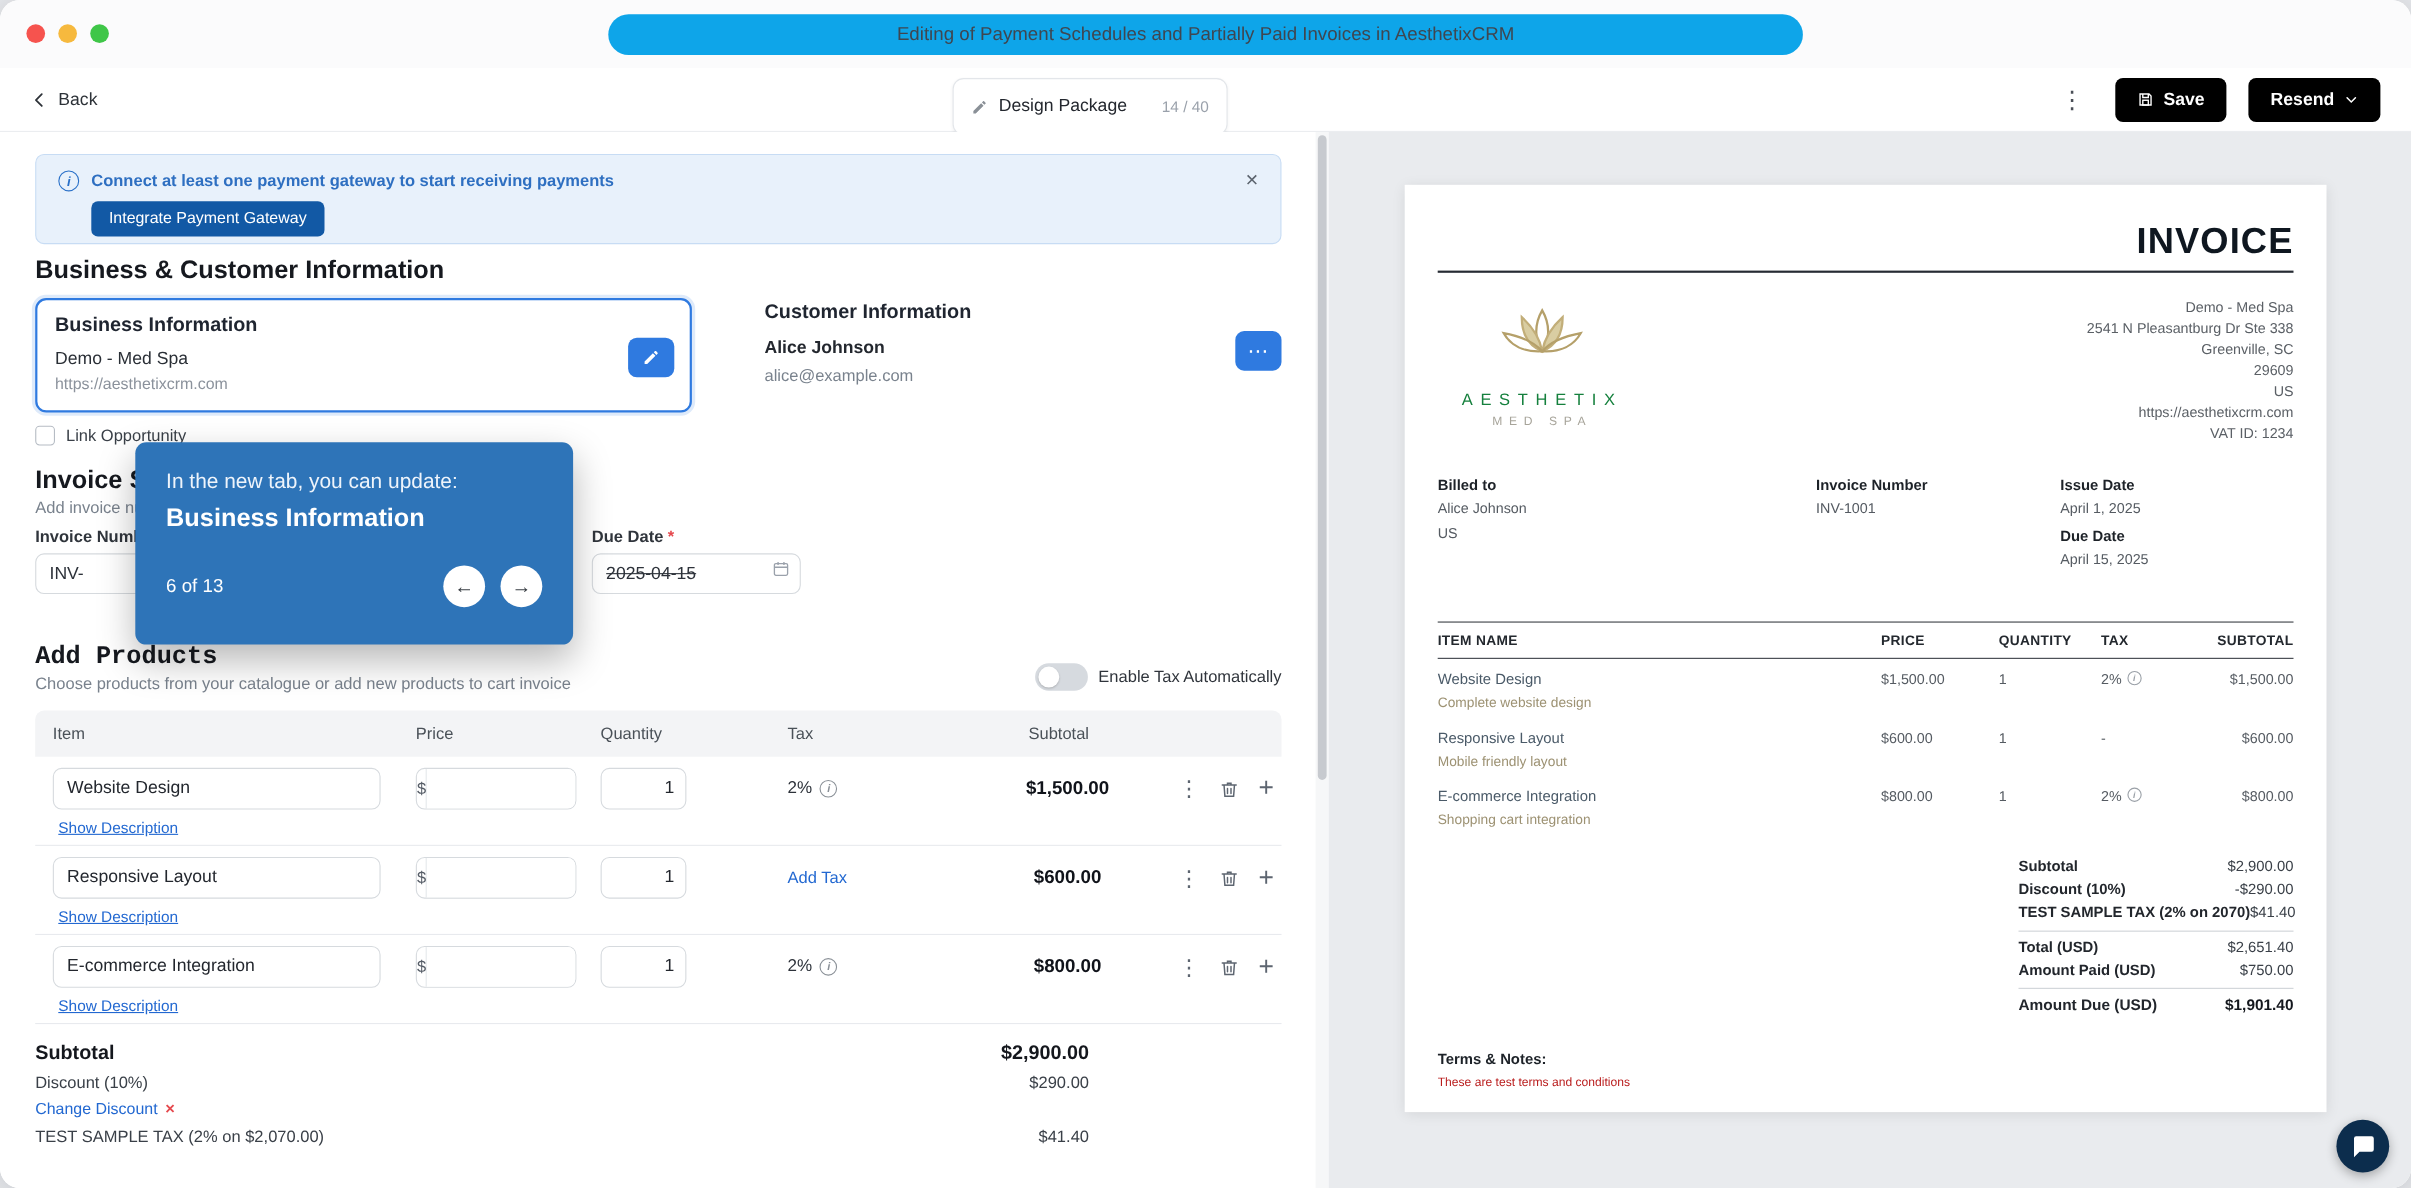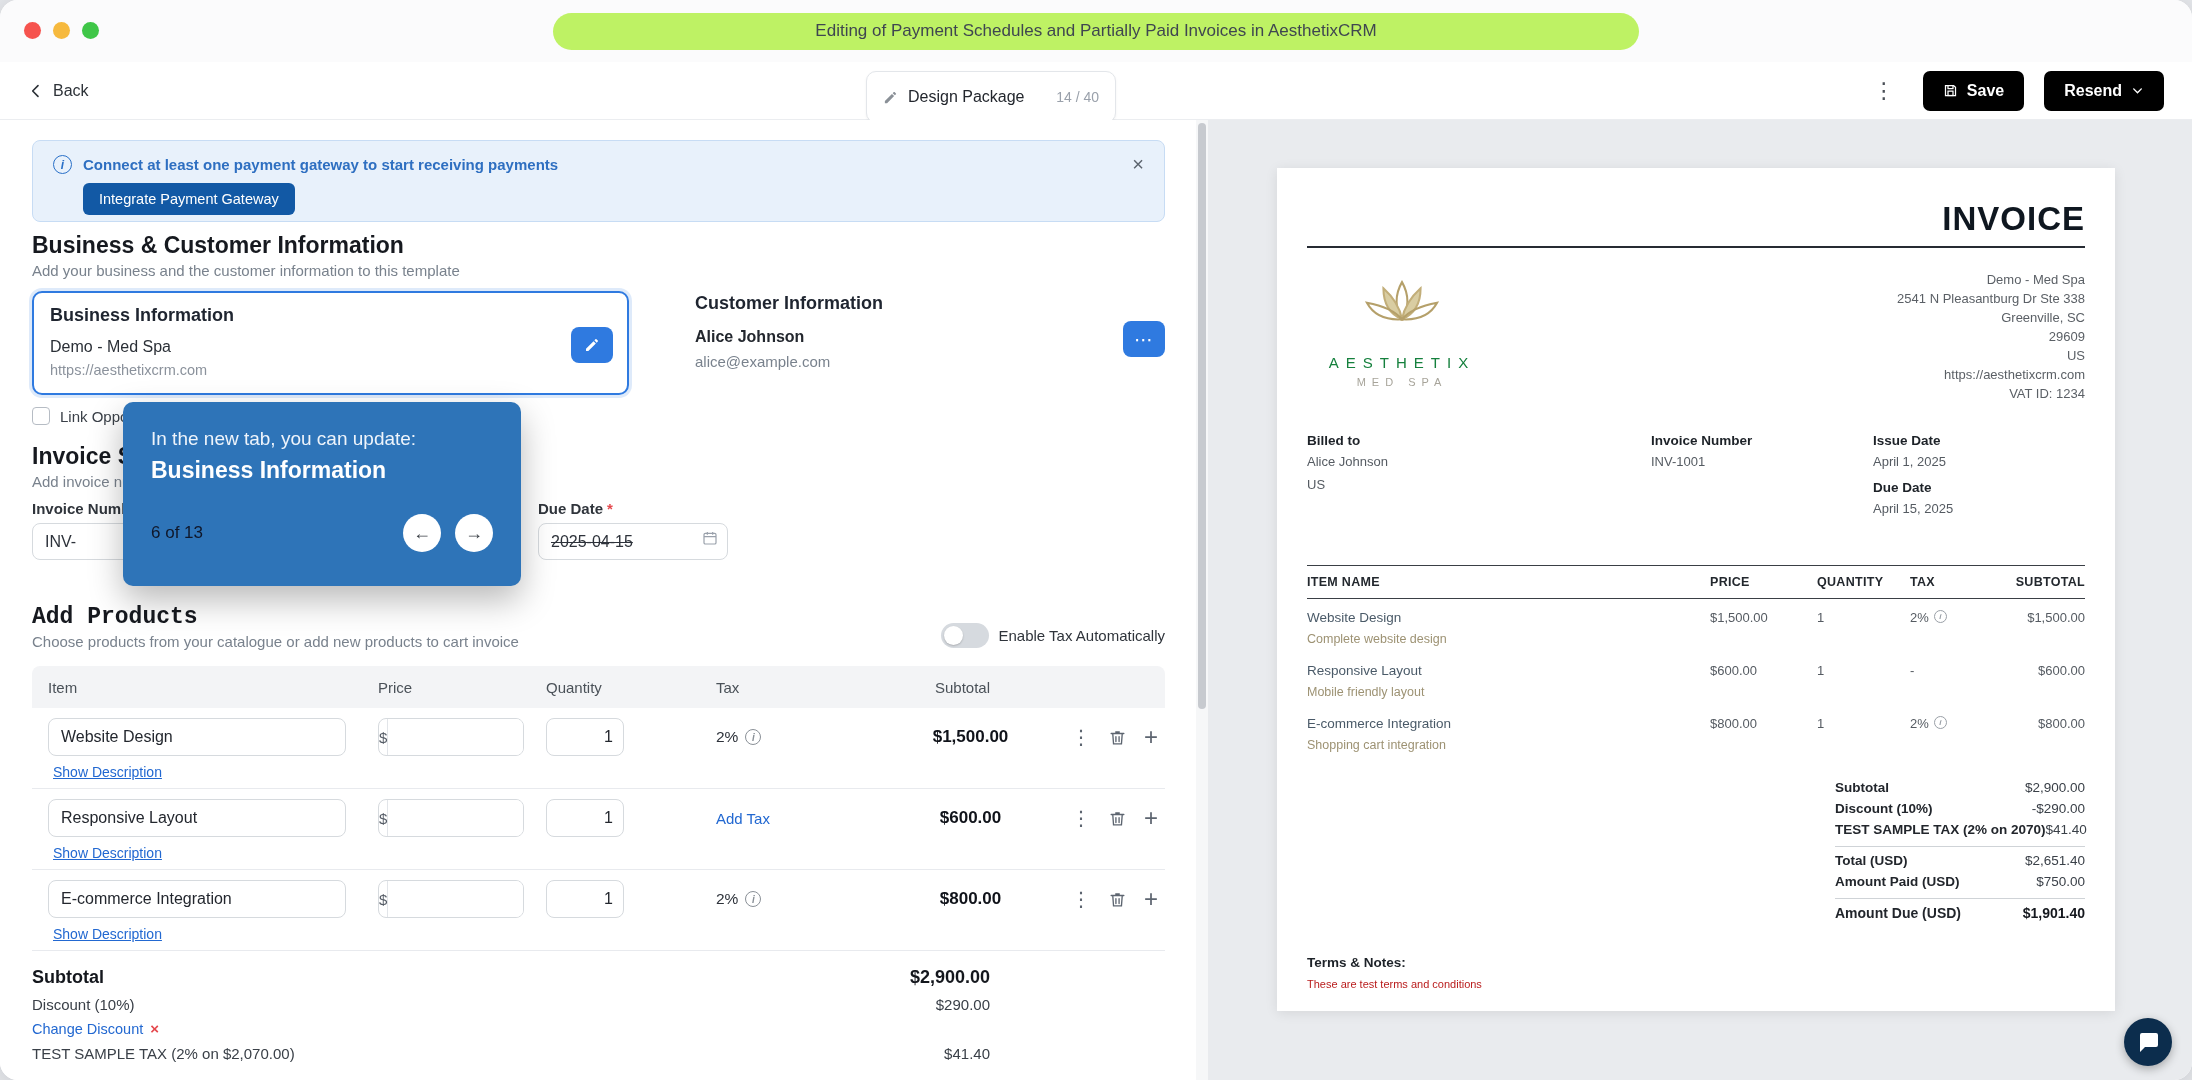--- a/index.html
+++ b/index.html
@@ -4,21 +4,21 @@
 <style>
   * { box-sizing: border-box; margin: 0; padding: 0; }
   html,body { background:#e6e8ec; font-family:"Liberation Sans","DejaVu Sans",sans-serif; }
   .window { position:relative; width:2192px; height:1080px; background:#fff; border-radius:18px; overflow:hidden; box-shadow:0 4px 30px rgba(0,0,0,.15); }
 
   
   .titlebar { height:62px; background:#fbfbfc; display:flex; align-items:center; position:relative; }
   .lights { position:absolute; left:24px; top:22px; display:flex; gap:12px; }
   .light { width:17px; height:17px; border-radius:50%; }
   .light.red{background:#f6534e;} .light.yellow{background:#f6b93e;} .light.green{background:#3fc648;}
-  .title-pill { margin:0 auto; width:1086px; height:37px; background:#bef264; border-radius:19px; display:flex; align-items:center; justify-content:center; font-size:17px; color:#3f4650; }
+  .title-pill { margin:0 auto; width:1086px; height:37px; background:#0ea5e9; border-radius:19px; display:flex; align-items:center; justify-content:center; font-size:17px; color:#3f4650; }
 
   
   .toolbar { height:58px; background:#fff; border-bottom:1px solid #ebedf0; display:flex; align-items:center; padding:0 28px; position:relative; }
   .back { display:flex; align-items:center; gap:9px; font-size:16px; color:#2d3238; cursor:pointer; }
   .doc-pill { position:absolute; left:866px; top:9px; width:250px; height:52px; border:1px solid #e3e6ea; border-radius:10px; background:#fff; box-shadow:0 1px 3px rgba(0,0,0,.05); display:flex; align-items:center; gap:10px; padding:0 16px; }
   .doc-name { font-size:16px; color:#23272e; }
   .doc-progress { font-size:14px; color:#9aa1ab; margin-left:auto; }
   .toolbar-right { margin-left:auto; display:flex; align-items:center; gap:20px; }
   .kebab-btn { font-size:22px; color:#4a4f57; padding:0 8px; cursor:pointer; }
   .btn { display:inline-flex; align-items:center; gap:9px; background:#000000; color:#fff; font-size:16px; font-weight:700; border:none; border-radius:7px; height:40px; padding:0 20px; cursor:pointer; font-family:inherit; }
@@ -102,21 +102,21 @@
   .sum-row .val { font-size:15px; color:#3a4048; }
   .sum-link-row { display:flex; align-items:center; gap:7px; margin-top:7px; }
   .change-disc { font-size:14.5px; color:#2268d1; cursor:pointer; }
   .red-x { color:#e5484d; font-size:15px; font-weight:700; cursor:pointer; }
 
   
   .tour { position:absolute; left:123px; top:402px; width:398px; height:184px; background:#2e74b8; border-radius:10px; box-shadow:0 14px 34px rgba(0,0,0,.28); padding:26px 28px 0; z-index:40; color:#fff; }
   .tour-line1 { font-size:19px; color:#eef4fb; }
   .tour-line2 { font-size:23px; font-weight:700; margin-top:7px; }
   .tour-bottom { display:flex; align-items:center; margin-top:30px; }
-  .tour-progress { font-size:17px; color:#0f172a; }
+  .tour-progress { font-size:17px; color:#ffffff; }
   .tour-arrows { margin-left:auto; display:flex; gap:14px; }
   .tour-circle { width:38px; height:38px; border-radius:50%; background:#fff; color:#3a3f45; font-size:18px; display:flex; align-items:center; justify-content:center; cursor:pointer; }
 
   
   .invoice-card { position:absolute; left:69px; top:48px; width:838px; height:843px; background:#fff; box-shadow:0 2px 12px rgba(0,0,0,.09); padding:0 30px; overflow:hidden; }
   .inv-title { margin-top:32px; text-align:right; font-size:33px; font-weight:700; letter-spacing:1px; color:#0f1720; }
   .inv-rule { border-bottom:2px solid #262b33; margin-top:8px; }
   .inv-head { display:flex; justify-content:space-between; margin-top:22px; }
   .logo-block { text-align:center; width:190px; padding-top:8px; }
   .brand1 { font-size:15px; letter-spacing:7px; color:#15803d; margin-top:8px; }
@@ -202,21 +202,20 @@
       <div class="banner">
         <div class="banner-top">
           <span class="info-circle">i</span>
           <span class="banner-text">Connect at least one payment gateway to start receiving payments</span>
         </div>
         <span class="banner-close">×</span>
         <button class="banner-btn">Integrate Payment Gateway</button>
       </div>
 
       <div class="sec-heading">Business &amp; Customer Information</div>
-      <div class="sec-sub">Add your business and the customer information to this template</div>
 
       <div class="cards-row">
         <div class="biz-card">
           <div class="card-title">Business Information</div>
           <div class="biz-name">Demo - Med Spa</div>
           <div class="biz-site">https://aesthetixcrm.com</div>
           <div class="edit-btn">
             <svg width="16" height="16" viewBox="0 0 24 24" fill="#fff">
                 <path d="M3 17.5V21h3.5L17.8 9.7l-3.5-3.5L3 17.5zM20.7 6.8c.4-.4.4-1 0-1.4l-2.1-2.1c-.4-.4-1-.4-1.4 0l-1.7 1.7 3.5 3.5 1.7-1.7z"></path>
               </svg>

